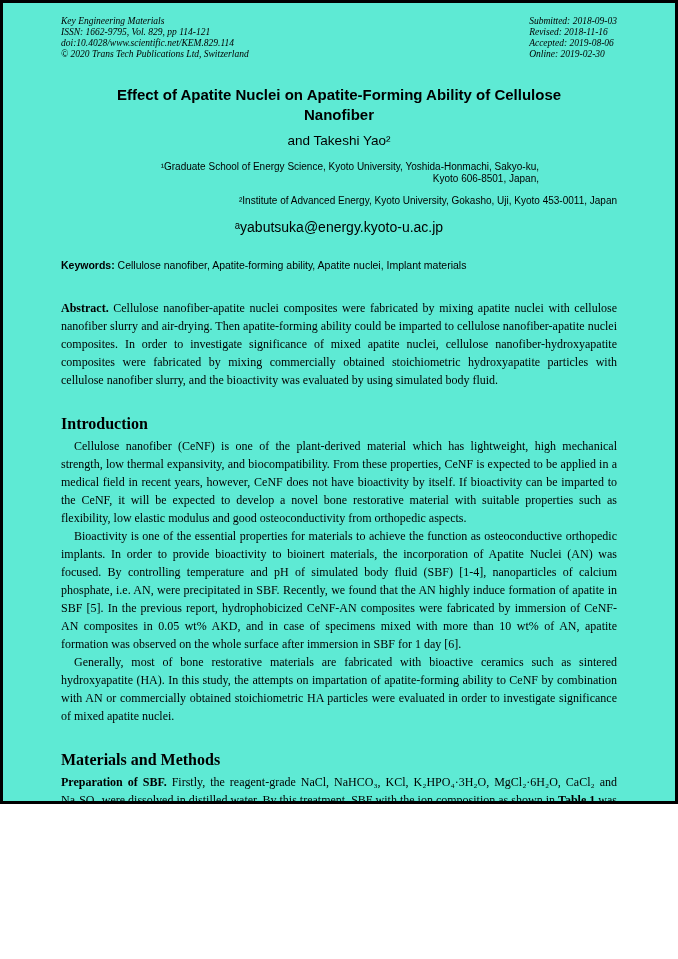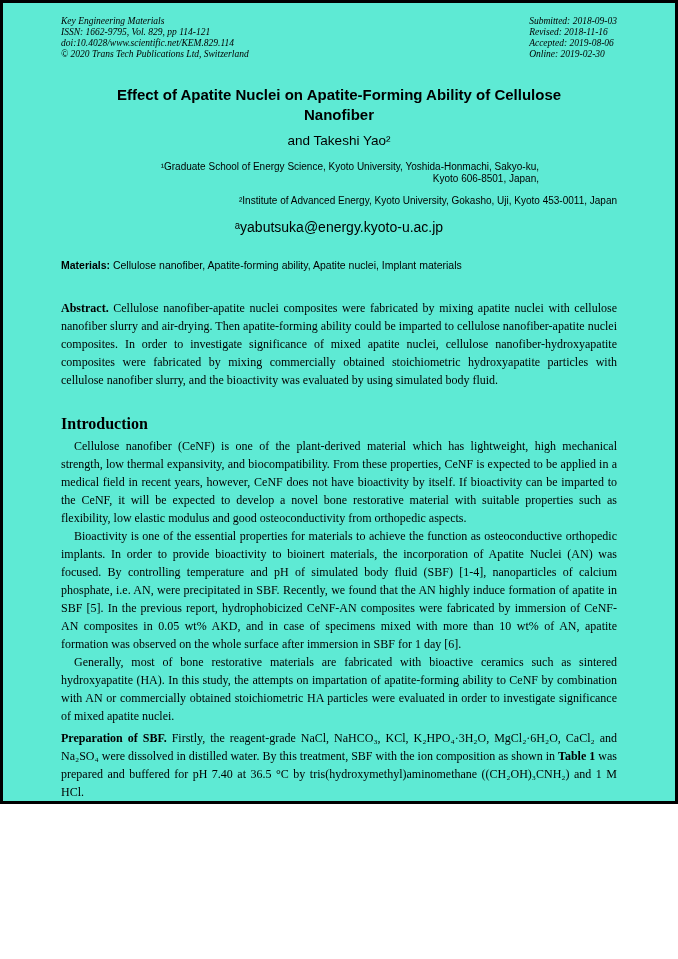--- a/index.html
+++ b/index.html
@@ -91,31 +91,32 @@
   </div>
 
   <div class="affiliations">
     <div class="aff-1">¹Graduate School of Energy Science, Kyoto University, Yoshida-Honmachi, Sakyo-ku, Kyoto 606-8501, Japan,</div>
     <div class="aff-2">²Institute of Advanced Energy, Kyoto University, Gokasho, Uji, Kyoto 453-0011, Japan</div>
   </div>
 
   <div class="email-line">ᵃyabutsuka@energy.kyoto-u.ac.jp</div>
 
   <div class="keywords-line">
-    <span class="lead">Materials:</span><span> Cellulose nanofiber, Apatite-forming ability, Apatite nuclei, Implant materials</span>
+    <span class="lead">Keywords:</span><span> Cellulose nanofiber, Apatite-forming ability, Apatite nuclei, Implant materials</span>
   </div>
 
   <p class="body-par abstract-par">
     <span class="lead-bold">Abstract.</span><span> Cellulose nanofiber-apatite nuclei composites were fabricated by mixing apatite nuclei with cellulose nanofiber slurry and air-drying. Then apatite-forming ability could be imparted to cellulose nanofiber-apatite nuclei composites. In order to investigate significance of mixed apatite nuclei, cellulose nanofiber-hydroxyapatite composites were fabricated by mixing commercially obtained stoichiometric hydroxyapatite particles with cellulose nanofiber slurry, and the bioactivity was evaluated by using simulated body fluid.</span>
   </p>
 
   <h2 class="section-heading">Introduction</h2>
 
   <p class="body-par indent after-heading">Cellulose nanofiber (CeNF) is one of the plant-derived material which has lightweight, high mechanical strength, low thermal expansivity, and biocompatibility. From these properties, CeNF is expected to be applied in a medical field in recent years, however, CeNF does not have bioactivity by itself. If bioactivity can be imparted to the CeNF, it will be expected to develop a novel bone restorative material with suitable properties such as flexibility, low elastic modulus and good osteoconductivity from orthopedic aspects.</p>
   <p class="body-par indent">Bioactivity is one of the essential properties for materials to achieve the function as osteoconductive orthopedic implants. In order to provide bioactivity to bioinert materials, the incorporation of Apatite Nuclei (AN) was focused. By controlling temperature and pH of simulated body fluid (SBF) [1-4], nanoparticles of calcium phosphate, i.e. AN, were precipitated in SBF. Recently, we found that the AN highly induce formation of apatite in SBF [5]. In the previous report, hydrophobicized CeNF-AN composites were fabricated by immersion of CeNF-AN composites in 0.05 wt% AKD, and in case of specimens mixed with more than 10 wt% of AN, apatite formation was observed on the whole surface after immersion in SBF for 1 day [6].</p>
   <p class="body-par indent">Generally, most of bone restorative materials are fabricated with bioactive ceramics such as sintered hydroxyapatite (HA). In this study, the attempts on impartation of apatite-forming ability to CeNF by combination with AN or commercially obtained stoichiometric HA particles were evaluated in order to investigate significance of mixed apatite nuclei.</p>
 
+  <h2 class="section-heading">Materials and Methods</h2>
 
   <p class="body-par after-heading">
     <span class="lead-bold">Preparation of SBF.</span><span> Firstly, the reagent-grade NaCl, NaHCO₃, KCl, K₂HPO₄·3H₂O, MgCl₂·6H₂O, CaCl₂ and Na₂SO₄ were dissolved in distilled water. By this treatment, SBF with the ion composition as shown in </span><span class="bold-ref">Table 1</span><span> was prepared and buffered for pH 7.40 at 36.5 °C by tris(hydroxymethyl)aminomethane ((CH₂OH)₃CNH₂) and 1 M HCl.</span>
   </p>
 
 </div>
 
 </body></html>

